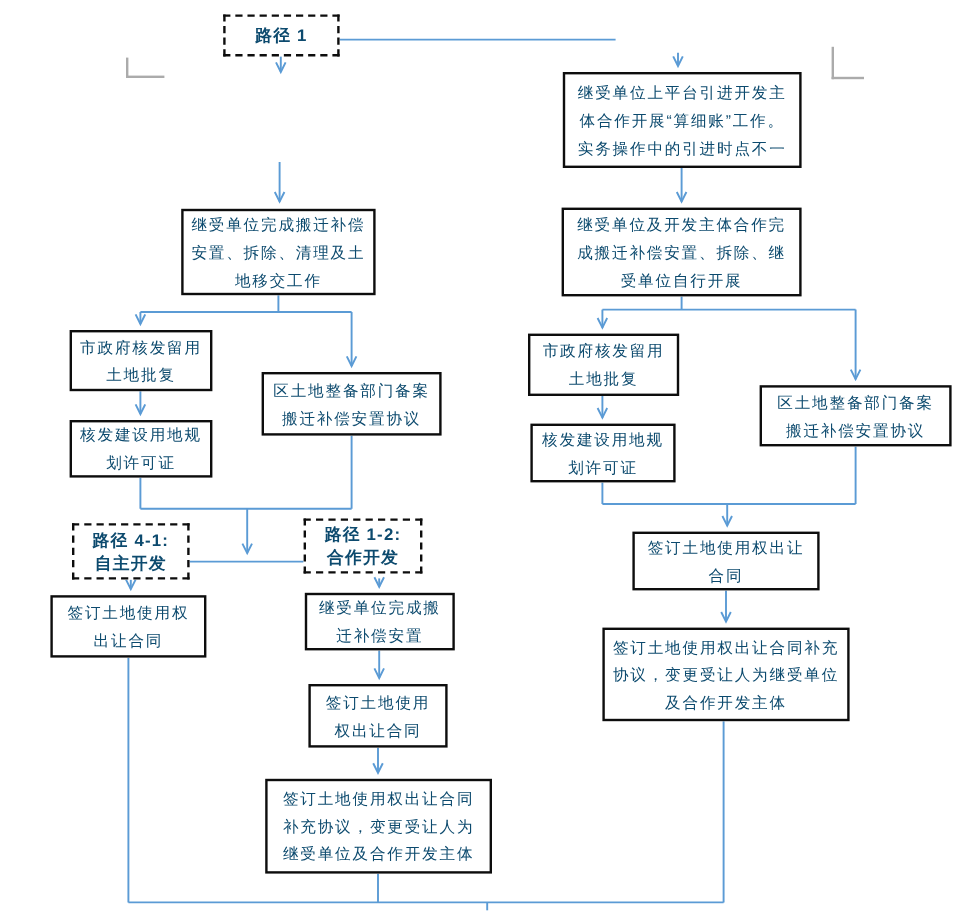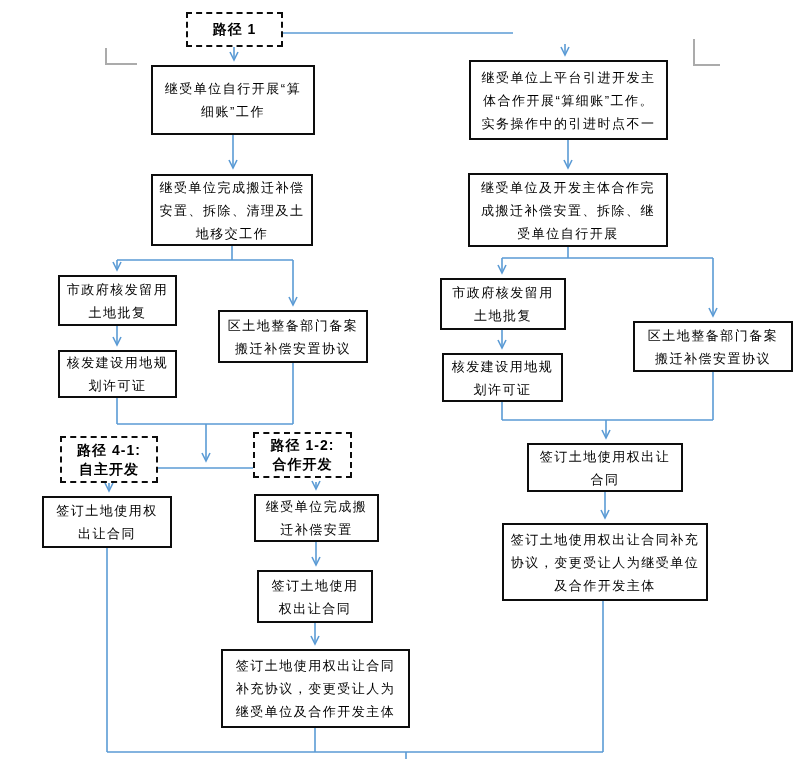--- a/index.html
+++ b/index.html
@@ -2,21 +2,21 @@
 <html><head>
 <meta charset="utf-8">
 <style>
   html,body{margin:0;padding:0;background:#fff;}
   #canvas{
     position:relative;
     width:804px;height:759px;
     background:#ffffff;
     overflow:hidden;
     font-family:"Liberation Sans","DejaVu Sans",sans-serif;
-    color:#000000;
+    color:#0c4a6e;
     border-radius:10px;
   }
   #wires{position:absolute;left:0;top:0;width:804px;height:759px;}
   .node{
     position:absolute;
     box-sizing:border-box;
     border:2px solid #0d0d0d;
     background:#ffffff;
     display:flex;align-items:center;justify-content:center;
     text-align:center;
@@ -84,21 +84,20 @@
     <path class="wire" d="M502,402 V420 M713,372 V420 M502,420 H713" stroke="#5B9BD5"></path>
     <path class="wire" d="M606,420 V438" marker-end="url(#arrow)" stroke="#5B9BD5"></path>
     <path class="wire" d="M605,492 V518" marker-end="url(#arrow)" stroke="#5B9BD5"></path>
     <path class="wire" d="M603,601 V752" stroke="#5B9BD5"></path>
 
     <path class="wire" d="M107,752 H603 M406,752 V759" stroke="#5B9BD5"></path>
   </svg>
 
   <div class="label-node" style="left:186px;top:12px;width:97px;height:35px;">路径 1</div>
 
-  <div class="node" style="left:151px;top:65px;width:164px;height:70px;">继受单位自行开展“算细账”工作</div>
 
   <div class="node" style="left:151px;top:174px;width:162px;height:72px;">继受单位完成搬迁补偿安置、拆除、清理及土地移交工作</div>
 
   <div class="node" style="left:58px;top:275px;width:119px;height:51px;">市政府核发留用土地批复</div>
 
   <div class="node" style="left:58px;top:350px;width:119px;height:48px;">核发建设用地规划许可证</div>
 
   <div class="node" style="left:218px;top:310px;width:150px;height:53px;">区土地整备部门备案搬迁补偿安置协议</div>
 
   <div class="label-node" style="left:60px;top:436px;width:98px;height:47px;">路径 4-1:

